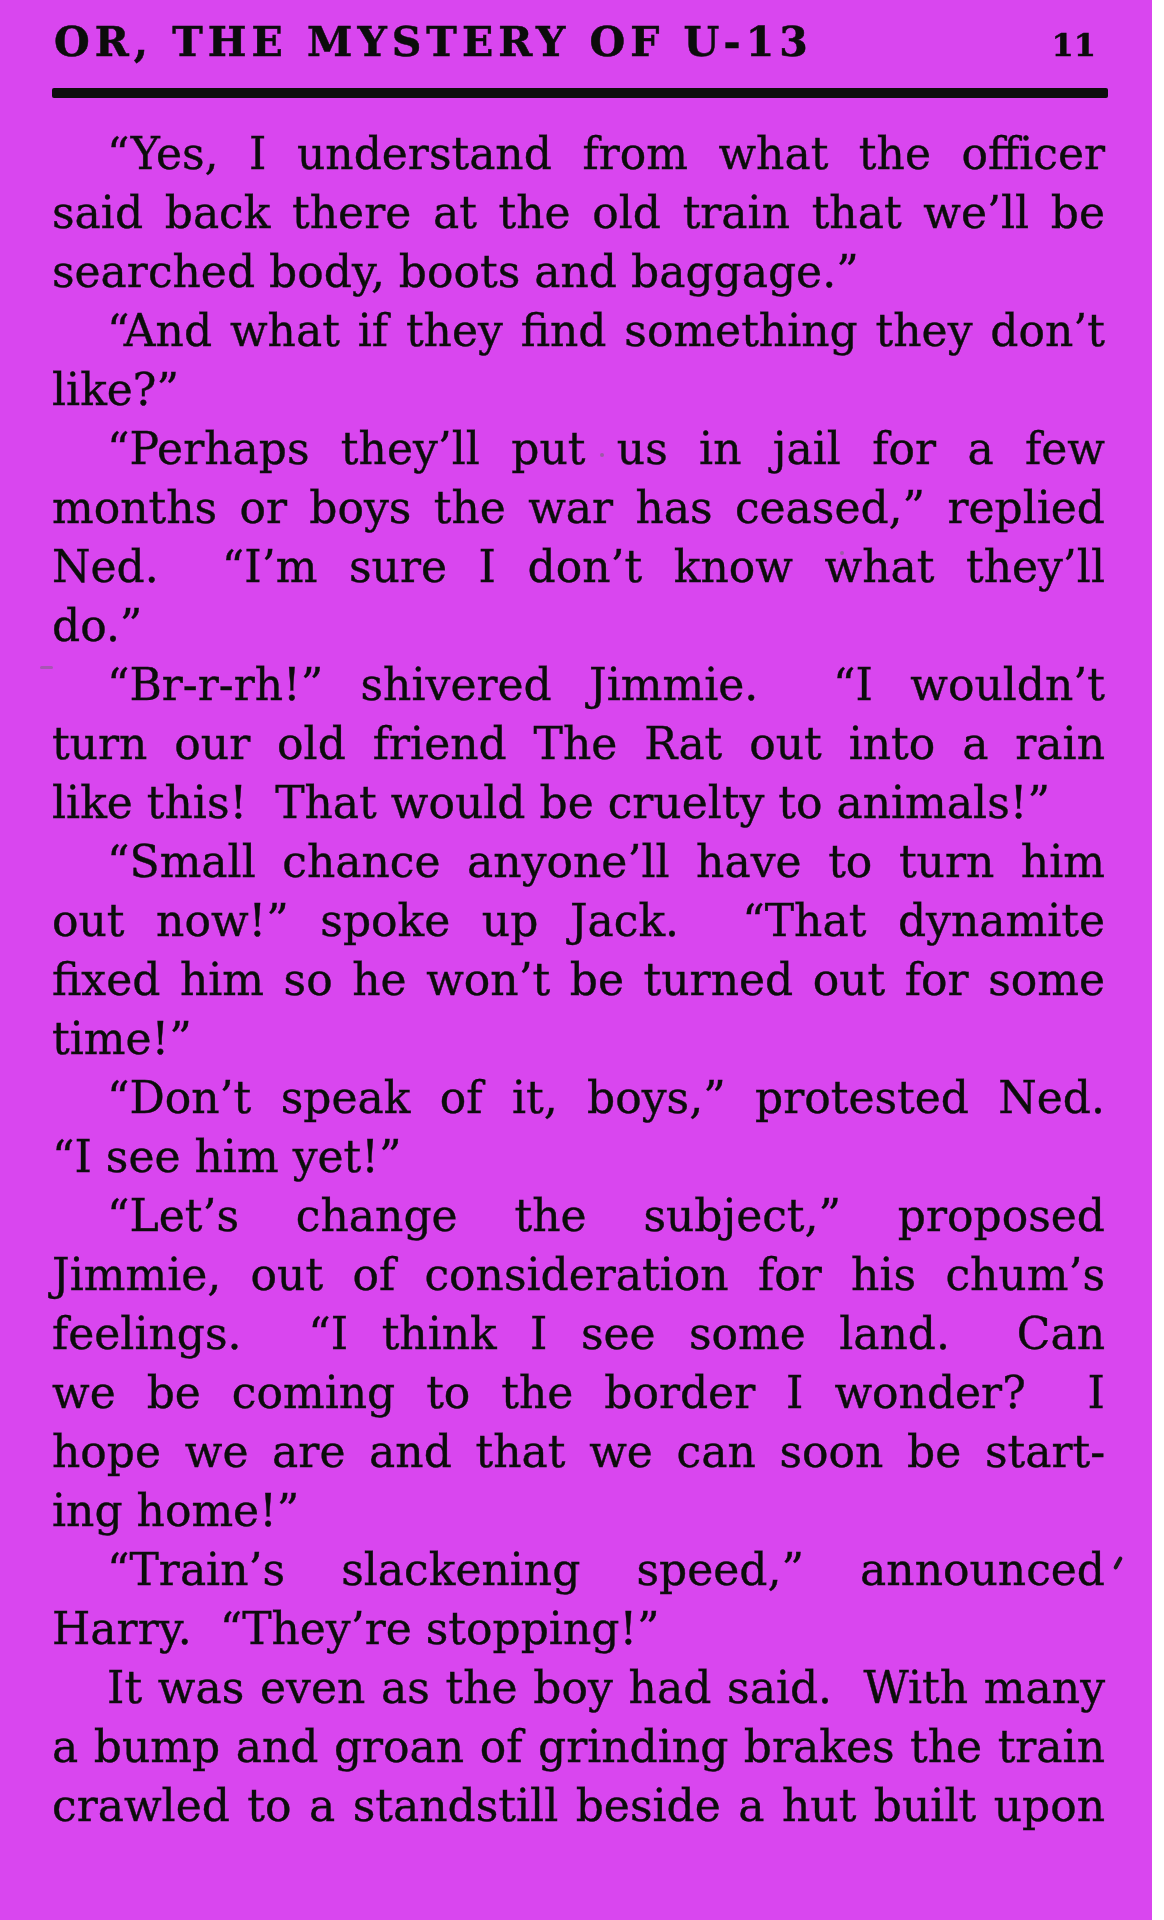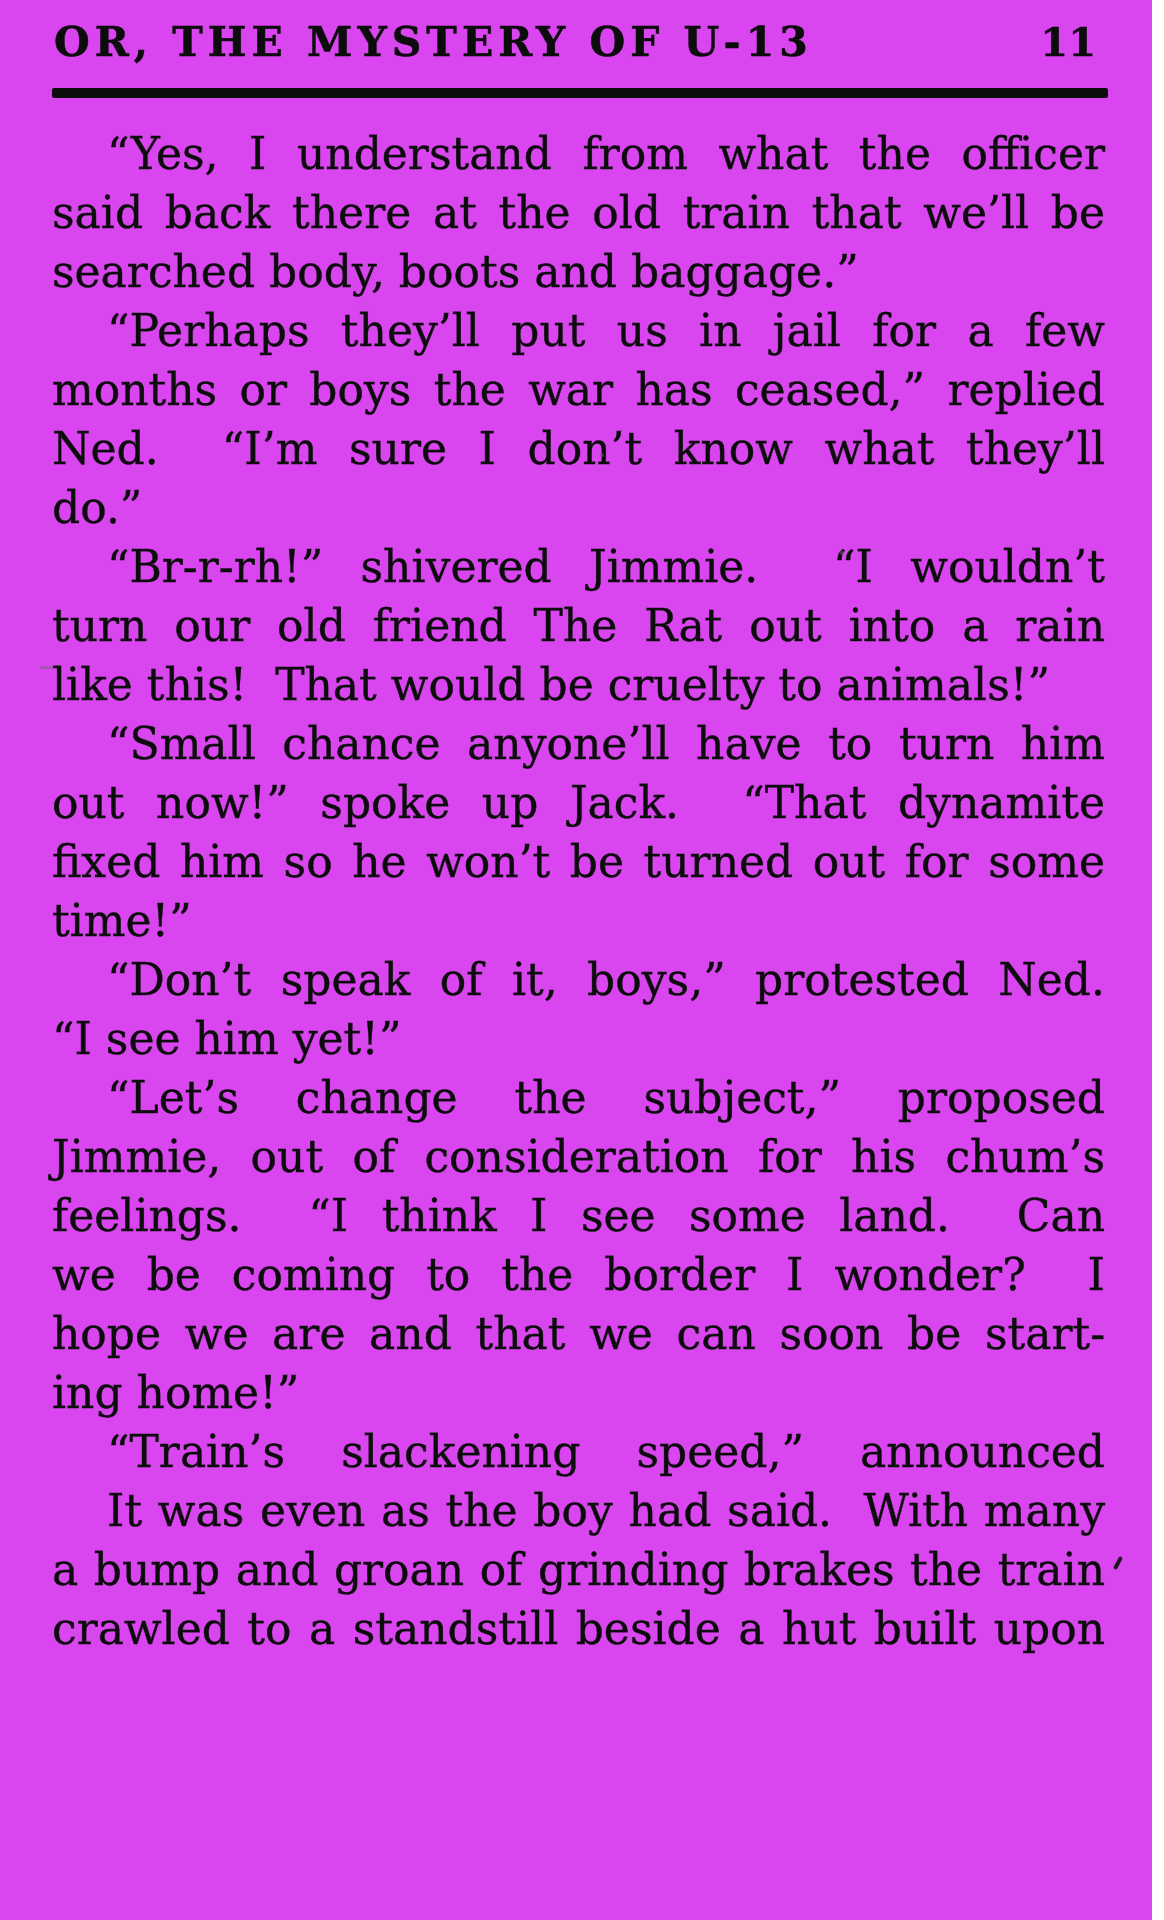--- a/index.html
+++ b/index.html
@@ -26,21 +26,21 @@
     align-items: baseline;
   }
   .running-title {
     font-size: 41px;
     font-weight: 700;
     letter-spacing: 5px;
     white-space: nowrap;
     -webkit-text-stroke: 0.5px #0c0c0c;
   }
   .page-number {
-    font-size: 40px;
+    font-size: 32px;
     font-weight: 700;
     -webkit-text-stroke: 0.5px #0c0c0c;
   }
   .head-rule {
     position: absolute;
     top: 88px;
     left: 52px;
     width: 1056px;
     height: 10px;
     background: #0d0d0d;
@@ -100,20 +100,24 @@
 
   <div class="head-rule"></div>
 
   <main class="body-text">
       <div class="paragraph">
         <div class="line indent just">“Yes, I understand from what the officer</div>
         <div class="line just">said back there at the old train that we’ll be</div>
         <div class="line">searched body, boots and baggage.”</div>
       </div>
       <div class="paragraph">
+        <div class="line indent just">“And what if they find something they don’t</div>
+        <div class="line">like?”</div>
+      </div>
+      <div class="paragraph">
         <div class="line indent just">“Perhaps they’ll put us in jail for a few</div>
         <div class="line just">months or boys the war has ceased,” replied</div>
         <div class="line just">Ned.  “I’m sure I don’t know what they’ll</div>
         <div class="line">do.”</div>
       </div>
       <div class="paragraph">
         <div class="line indent just">“Br-r-rh!” shivered Jimmie.  “I wouldn’t</div>
         <div class="line just">turn our old friend The Rat out into a rain</div>
         <div class="line">like this!  That would be cruelty to animals!”</div>
       </div>
@@ -130,20 +134,21 @@
       <div class="paragraph">
         <div class="line indent just">“Let’s change the subject,” proposed</div>
         <div class="line just">Jimmie, out of consideration for his chum’s</div>
         <div class="line just">feelings.  “I think I see some land.  Can</div>
         <div class="line just">we be coming to the border I wonder?  I</div>
         <div class="line just">hope we are and that we can soon be start-</div>
         <div class="line">ing home!”</div>
       </div>
       <div class="paragraph">
         <div class="line indent just">“Train’s slackening speed,” announced</div>
+        <div class="line">Harry.  “They’re stopping!”</div>
       </div>
       <div class="paragraph">
         <div class="line indent just">It was even as the boy had said.  With many</div>
         <div class="line just">a bump and groan of grinding brakes the train</div>
         <div class="line just">crawled to a standstill beside a hut built upon</div>
       </div>
     </main>
 
   <span class="ink-speck"></span>
   <span class="dust dust-1"></span>

